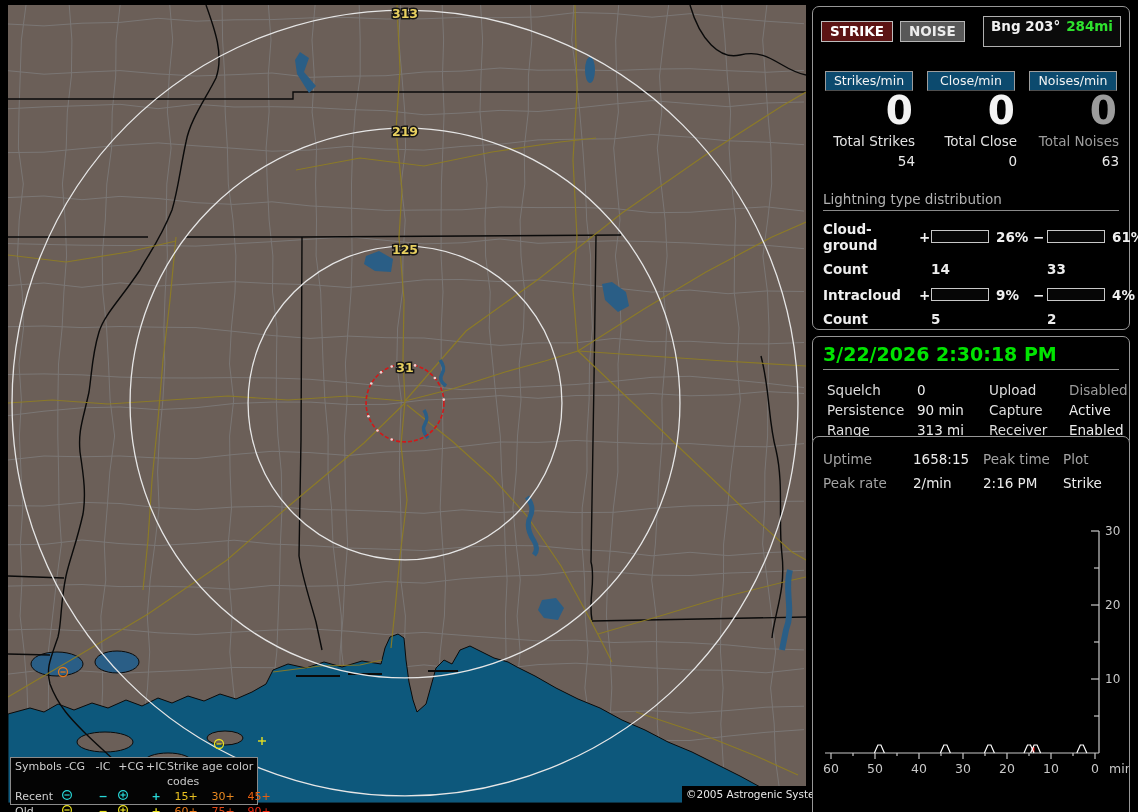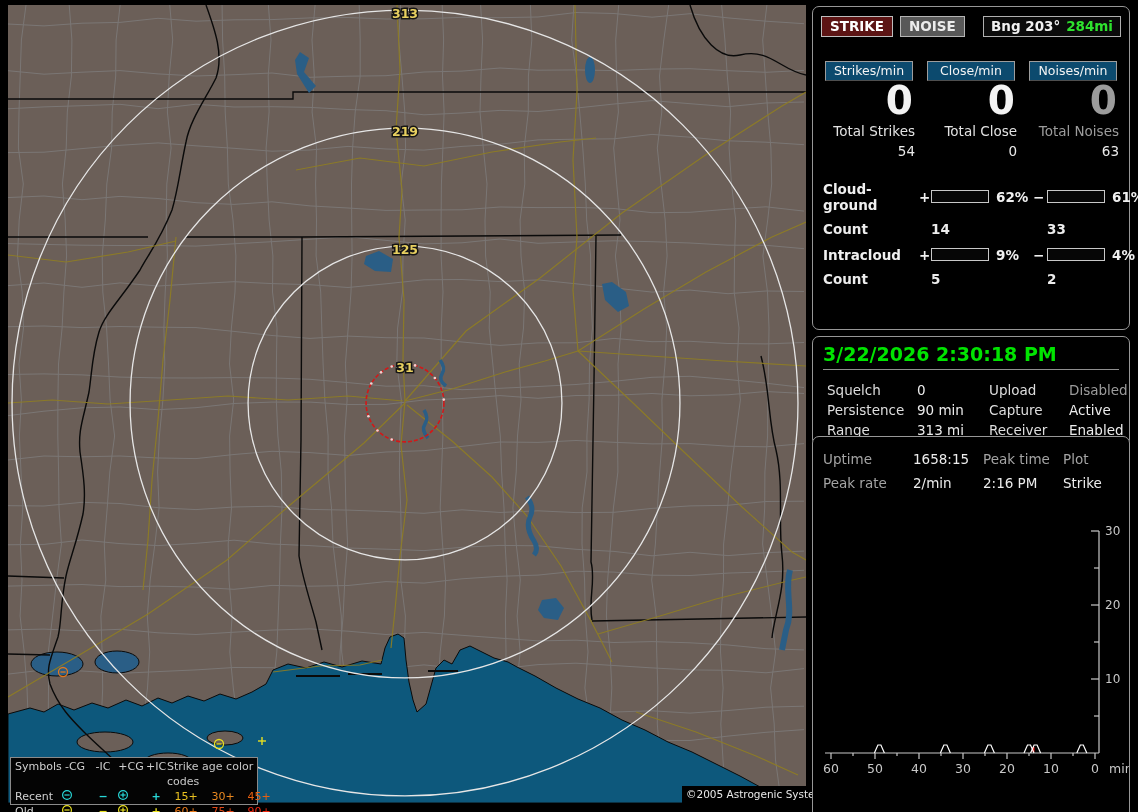--- a/index.html
+++ b/index.html
@@ -20,21 +20,21 @@
   .panel{position:absolute;left:810px;top:0;width:328px;height:812px;}
   .box{position:absolute;left:2px;width:318px;background:#000;border:1px solid #979797;border-radius:7px;box-sizing:border-box;}
   .box1{top:6px;height:324px;}
   .box2{top:336px;height:110px;}
   .box3{top:436px;height:404px;}
   .toprow{display:flex;align-items:center;margin:9px 8px 0 8px;}
   .btn{font-family:inherit;font-weight:bold;font-size:13.5px;padding:1px 8px 2px;cursor:pointer;}
   .btn.strike{background:#5c1414;border:1px solid #bdbdbd;color:#fff;}
   .btn.noise{background:#585858;border:1px solid #b5b5b5;color:#ececec;margin-left:7px;}
   .bng{margin-left:auto;background:#0b0b0b;border:1px solid #b0b0b0;display:flex;justify-content:space-between;
-       width:122px;padding:1px 7px 2px;font-weight:bold;font-size:13.5px;color:#f0f0f0;}
+       width:122px;padding:1px 7px 12px;font-weight:bold;font-size:13.5px;color:#f0f0f0;}
   .green{color:#2ee22e;}
   .counters{display:grid;grid-template-columns:1fr 1fr 1fr;gap:6px;margin:24px 8px 0 8px;}
   .rate-btn{background:#0c4a6e;border:1px solid #9d9d9d;border-bottom-color:#4e4e4e;color:#f4f4f4;
             font-size:12.5px;text-align:center;padding:1px 0 2px;width:92%;margin:0 auto;box-sizing:border-box;cursor:pointer;font-family:inherit;display:block;}
   .rate-value{font-size:39px;font-weight:bold;color:#f2f2f2;text-align:right;line-height:1.02;padding-right:4px;}
   .total-label{font-size:13.5px;color:#e2e2e2;text-align:right;padding-right:2px;margin-top:2px;}
   .total-value{font-size:13.5px;color:#eaeaea;text-align:right;padding-right:2px;margin-top:4px;}
   .dim{color:#9c9c9c !important;}
   .dist{margin:22px 10px 0 10px;}
   .dist-title{color:#b2b2b2;font-size:13.5px;border-bottom:1px solid #8a8a8a;padding-bottom:3px;}
@@ -249,26 +249,27 @@
             <div class="total-value">0</div>
           </div>
           <div>
             <button class="rate-btn">Noises/min</button>
             <div class="rate-value dim">0</div>
             <div class="total-label dim">Total Noises</div>
             <div class="total-value">63</div>
           </div>
         </div>
       <div class="dist">
+        <div class="dist-title">Lightning type distribution</div>
         <div id="dist-rows">
             <div class="dist-row">
               <span class="lbl">Cloud-ground</span>
               <span class="sign">+</span>
               <span class="pbar"><span class="fill" style="width:26%;background:#ff1414"></span></span>
-              <span class="pct">62%</span>
+              <span class="pct">26%</span>
               <span class="sign">−</span>
               <span class="pbar"><span class="fill" style="width:61%;background:#8cc2ee"></span></span>
               <span class="pct">61%</span>
             </div>
             <div class="cnt-row">
               <span class="lbl">Count</span>
               <span></span>
               <span class="val">14</span>
               <span></span>
               <span></span>

